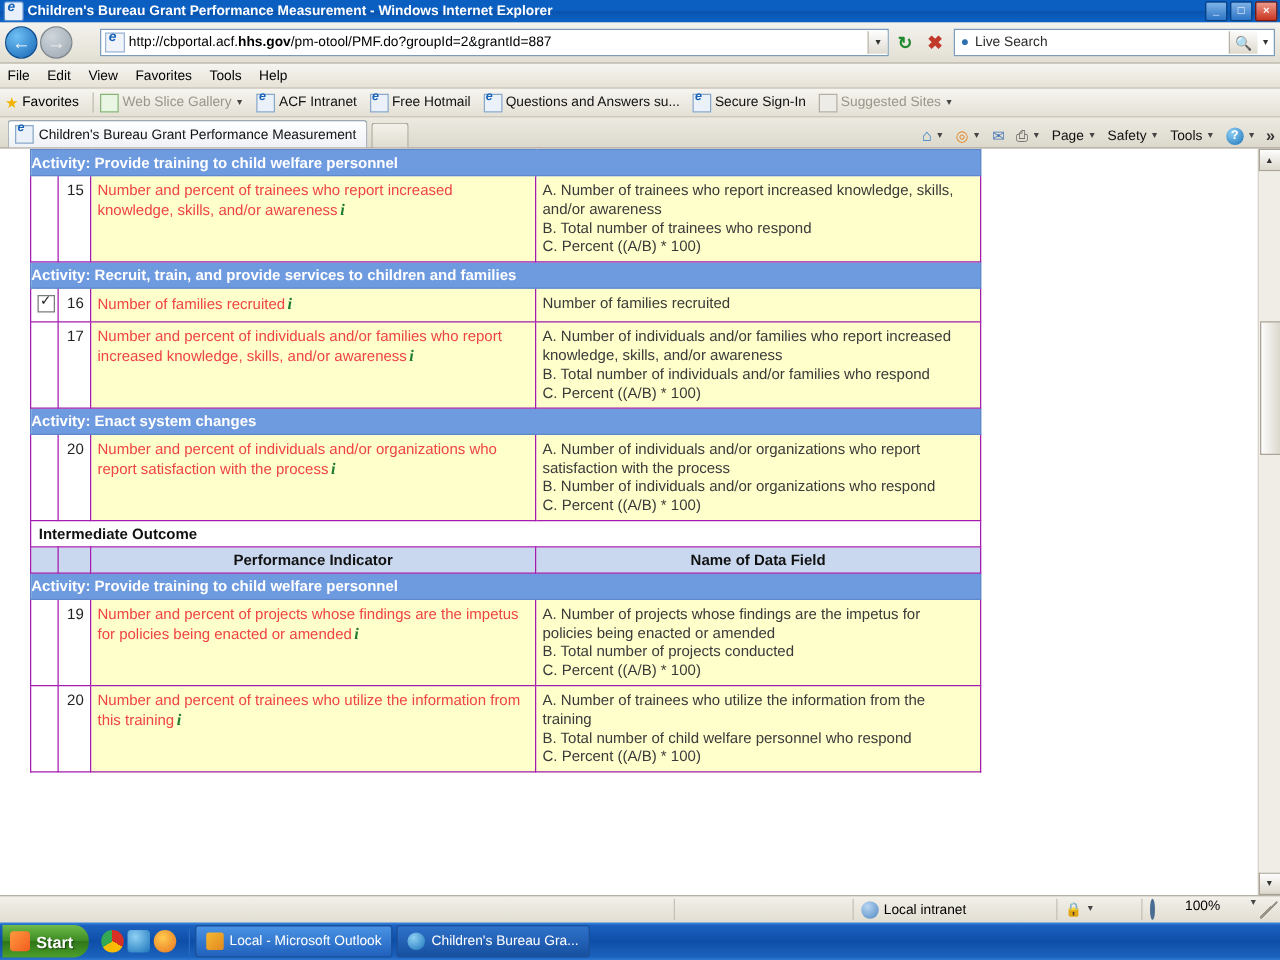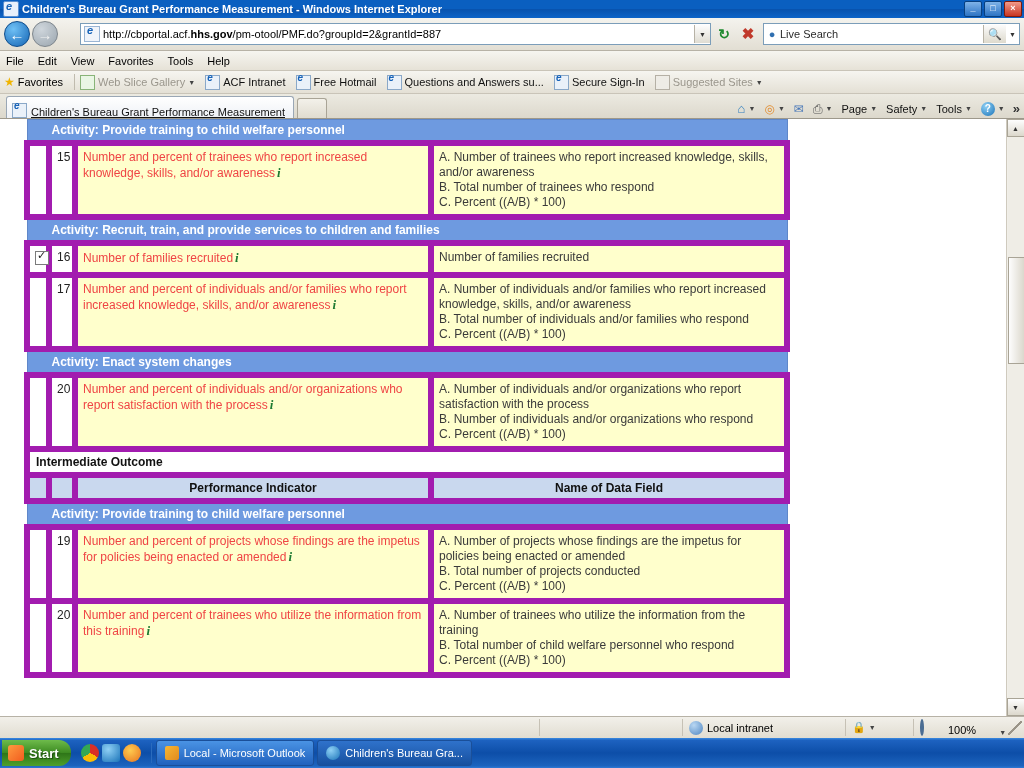--- a/index.html
+++ b/index.html
@@ -182,26 +182,25 @@
     padding-left: 6px;
     position: relative;
   }
   .tab {
     height: 21px;
     background: linear-gradient(to bottom, #ffffff, #eef1f6);
     border: 1px solid #9aa7b5;
     border-bottom: none;
     border-radius: 3px 3px 0 0;
     display: flex;
-    align-items: flex-end;
+    align-items: center;
     padding: 0 8px 0 5px;
     font-size: 11px;
     color: #111;
     max-width: 300px;
-    text-decoration: underline;
   }
   .tab .t-ico {
     width: 13px; height: 13px; margin-right: 4px;
     background:#eaf1f9; border:1px solid #8aa8c8; position:relative; flex:none;
   }
   .tab .t-ico::after {
     content:"e"; position:absolute; left:1px; top:-4px;
     color:#1763b8; font-size:10px; font-weight:bold; font-style:italic;
   }
   .newtab {
@@ -270,32 +269,32 @@
     border: 1px solid #a9a496;
   }
 
   
   table.pmf {
     width: 760px;
     border-collapse: collapse;
     margin-left: 24px;
     table-layout: fixed;
   }
-  table.pmf td, table.pmf th { border: 6px solid #a21caf; vertical-align: top; }
+  table.pmf td, table.pmf th { border: 1px solid #a21caf; vertical-align: top; }
   .col-chk { width: 22px; }
   .col-num { width: 26px; }
   .col-ind { width: 356px; }
   .col-dat { width: 356px; }
 
   tr.activity td {
     background: #6e9ae0;
     color: #ffffff;
     font-weight: bold;
     font-size: 12px;
-    padding: 3px 24px;
+    padding: 3px 0;
     border: 1px solid #5f87c9;
   }
   tr.section td {
     background: #ffffff;
     color: #111;
     font-weight: bold;
     font-size: 12px;
     padding: 3px 6px;
   }
   tr.colhead td {
@@ -345,21 +344,21 @@
     border-top: 1px solid #b7b2a6;
     display: flex;
     align-items: center;
     font-size: 11px;
     padding: 0 2px;
   }
   .sb-cell { border-left: 1px solid #c6c1b5; height: 17px; display:flex; align-items:center; padding: 0 6px; }
   .sb-grow { flex: 1; border: none; }
   .zone-ico { width:14px;height:14px;border-radius:50%;background:radial-gradient(circle at 35% 30%,#b9d7f2,#4f86c2);margin-right:4px;}
   .lock-ico { color:#777; font-size: 11px; }
-  .zoom-cell { display:flex;align-items:flex-end;gap:20px;}
+  .zoom-cell { display:flex;align-items:flex-start;gap:20px;}
   .mag { width:13px;height:13px;border:2px solid #4b6d93;border-radius:50%;margin-right:4px;}
   .grip {
     width: 14px; height: 14px;
     margin-left: 2px;
     background:
       linear-gradient(135deg, transparent 45%, #9a9488 45%, #9a9488 55%, transparent 55%);
   }
 
   
   .taskbar {

